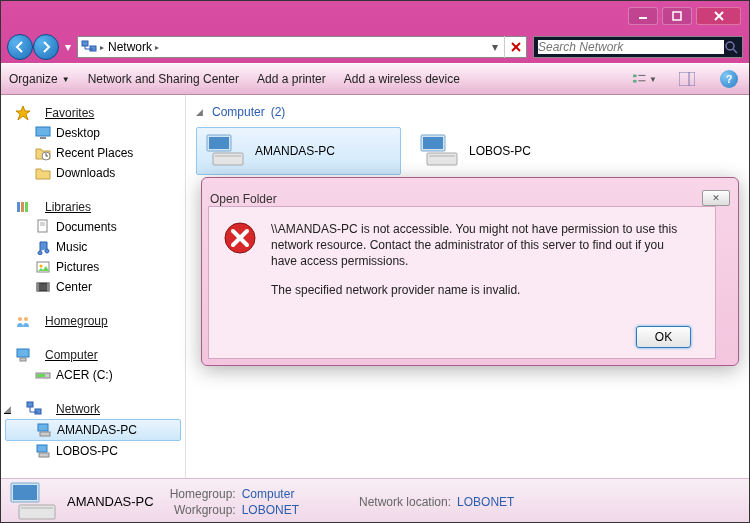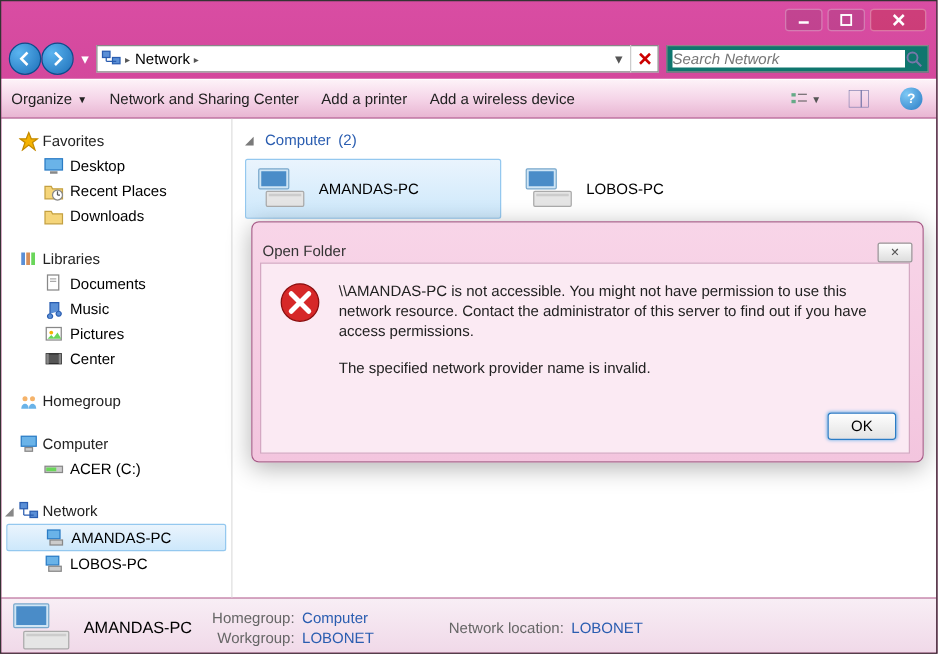--- a/index.html
+++ b/index.html
@@ -18,60 +18,60 @@
 .nav-arrow svg { width: 12px; height: 12px; fill: #fff; }
 .nav-dropdown-arrow { width: 14px; height: 26px; display: flex; align-items: center; justify-content: center; color: #fff; cursor: pointer; }
 .addressbar { flex: 1; height: 22px; background: #fff; border: 1px solid #888; display: flex; align-items: center; }
 .addr-icon { width: 18px; height: 16px; margin: 0 2px; }
 .addr-seg { padding: 0 4px; color: #000; cursor: pointer; display: flex; align-items: center; gap: 3px; }
 .addr-seg.highlight { background: linear-gradient(to right, #6ed868, #c8f0a0); flex: 0.5; }
 .addr-arrow { color: #555; font-size: 8px; }
 .addr-spacer { flex: 1; }
 .addr-dropdown { width: 18px; text-align: center; color: #555; cursor: pointer; }
 .addr-stop { width: 22px; height: 22px; display: flex; align-items: center; justify-content: center; border-left: 1px solid #ccc; cursor: pointer; color: #c00; font-weight: bold; }
-.searchbox { width: 210px; height: 22px; background: #0f766e; border: 1px solid #888; display: flex; align-items: center; padding: 0 4px; margin-left: 4px; }
+.searchbox { width: 210px; height: 22px; background: #0f172a; border: 1px solid #888; display: flex; align-items: center; padding: 0 4px; margin-left: 4px; }
 .searchbox input { border: none; outline: none; flex: 1; font-style: italic; color: #888; }
 .searchbox .search-icon { width: 14px; height: 14px; }
 
 
 .toolbar { height: 32px; background: linear-gradient(to bottom, #fdf2f8, #f5d5e8, #e8b5d2); border-top: 1px solid #fff; border-bottom: 1px solid #b888a5; display: flex; align-items: center; padding: 0 8px; gap: 18px; justify-content: space-between; }
 .tool-item { color: #222; cursor: pointer; display: flex; align-items: center; gap: 4px; }
 .tool-spacer { flex: 1; }
 .tool-icon-btn { width: 24px; height: 22px; display: flex; align-items: center; justify-content: center; cursor: pointer; }
 .help-icon { width: 18px; height: 18px; background: radial-gradient(circle at 30% 30%, #7ec8f5, #2a7cc5); border-radius: 9px; color: #fff; display: flex; align-items: center; justify-content: center; font-weight: bold; font-size: 11px; }
 
 
 .main { display: flex; height: 383px; background: #fff; }
 
 
 .sidebar { width: 185px; border-right: 1px solid #e0e0e0; padding: 8px 0; overflow: hidden; }
 .side-group { margin-bottom: 14px; }
-.side-header { display: flex; align-items: center; padding: 2px 8px 2px 14px; gap: 3px; cursor: pointer; }
+.side-header { display: flex; align-items: center; padding: 2px 8px 2px 14px; gap: 14px; cursor: pointer; text-decoration: underline; }
 .side-header .collapse-icon { width: 9px; height: 9px; display:flex; align-items:center; justify-content:center; color:#888; font-size:9px; }
 .side-header .label { color: #222; }
 .side-icon { width: 16px; height: 16px; display: flex; align-items: center; justify-content: center; }
 .side-item { display: flex; align-items: center; padding: 2px 8px 2px 34px; gap: 5px; cursor: pointer; }
 .side-item.selected { background: linear-gradient(to bottom, #eaf4fd, #cde8fb); border: 1px solid #94c8ef; border-radius: 2px; margin: 0 4px; padding-left: 30px; }
 
 
 .content { flex: 1; padding: 6px 10px; position: relative; }
 .content-header { display: flex; align-items: center; gap: 6px; color: #2a5db0; font-size: 13px; padding: 4px 0 8px 0; }
 .content-header .collapse-icon { width: 10px; color: #7a7a7a; font-size: 9px; }
 .computers-row { display: flex; gap: 10px; }
 .computer-item { width: 205px; height: 48px; display: flex; align-items: center; gap: 10px; padding: 4px 8px; cursor: pointer; }
 .computer-item.selected { background: linear-gradient(to bottom, #eaf4fd, #cde8fb); border: 1px solid #94c8ef; border-radius: 2px; }
 .pc-icon { width: 40px; height: 36px; }
 .pc-icon.large { width: 48px; height: 42px; }
 
 
 .dialog { position: absolute; left: 200px; top: 176px; width: 538px; background: linear-gradient(to bottom, #f8d5e8, #f3c5de); border: 1px solid #a85c88; border-radius: 6px; box-shadow: 0 4px 20px rgba(0,0,0,0.3); }
-.dialog-title { height: 28px; display: flex; align-items: flex-start; padding: 16px 8px; color: #333; }
+.dialog-title { height: 28px; display: flex; align-items: flex-end; padding: 0 8px; color: #333; }
 .dialog-title-text { flex: 1; }
 .dialog-close { width: 28px; height: 16px; border: 1px solid #999; border-radius: 2px; background: linear-gradient(to bottom,#fefefe,#ddd); display: flex; align-items: center; justify-content: center; cursor: pointer; font-size: 9px; color: #555; }
-.dialog-body { background: #fbeaf3; margin: 0 10px 6px 6px; border: 1px solid #d4a8c2; padding: 14px 10px 10px 14px; }
+.dialog-body { background: #fbeaf3; margin: 0 22px 6px 6px; border: 1px solid #d4a8c2; padding: 14px 24px 10px 14px; }
 .dialog-content { display: flex; gap: 14px; }
 .error-icon { width: 34px; height: 34px; flex-shrink: 0; }
 .dialog-text { flex: 1; color: #222; line-height: 1.35; font-size:11.5px; }
 .dialog-text p { margin-bottom: 12px; }
 .dialog-buttons { display: flex; justify-content: flex-end; margin-top: 16px; }
 .ok-btn { width: 55px; height: 22px; background: linear-gradient(to bottom, #fefefe, #e3e3e3); border: 1px solid #2a7cc5; border-radius: 3px; box-shadow: 0 0 3px #5aa8e8; cursor: pointer; }
 
 
 .details { height: 46px; background: linear-gradient(to bottom, #f8eef5, #f0d8e8); border-top: 1px solid #d8b8cc; display: flex; align-items: center; padding: 4px 8px; gap: 12px; }
 .details-main { display: flex; align-items: center; gap: 10px; }

